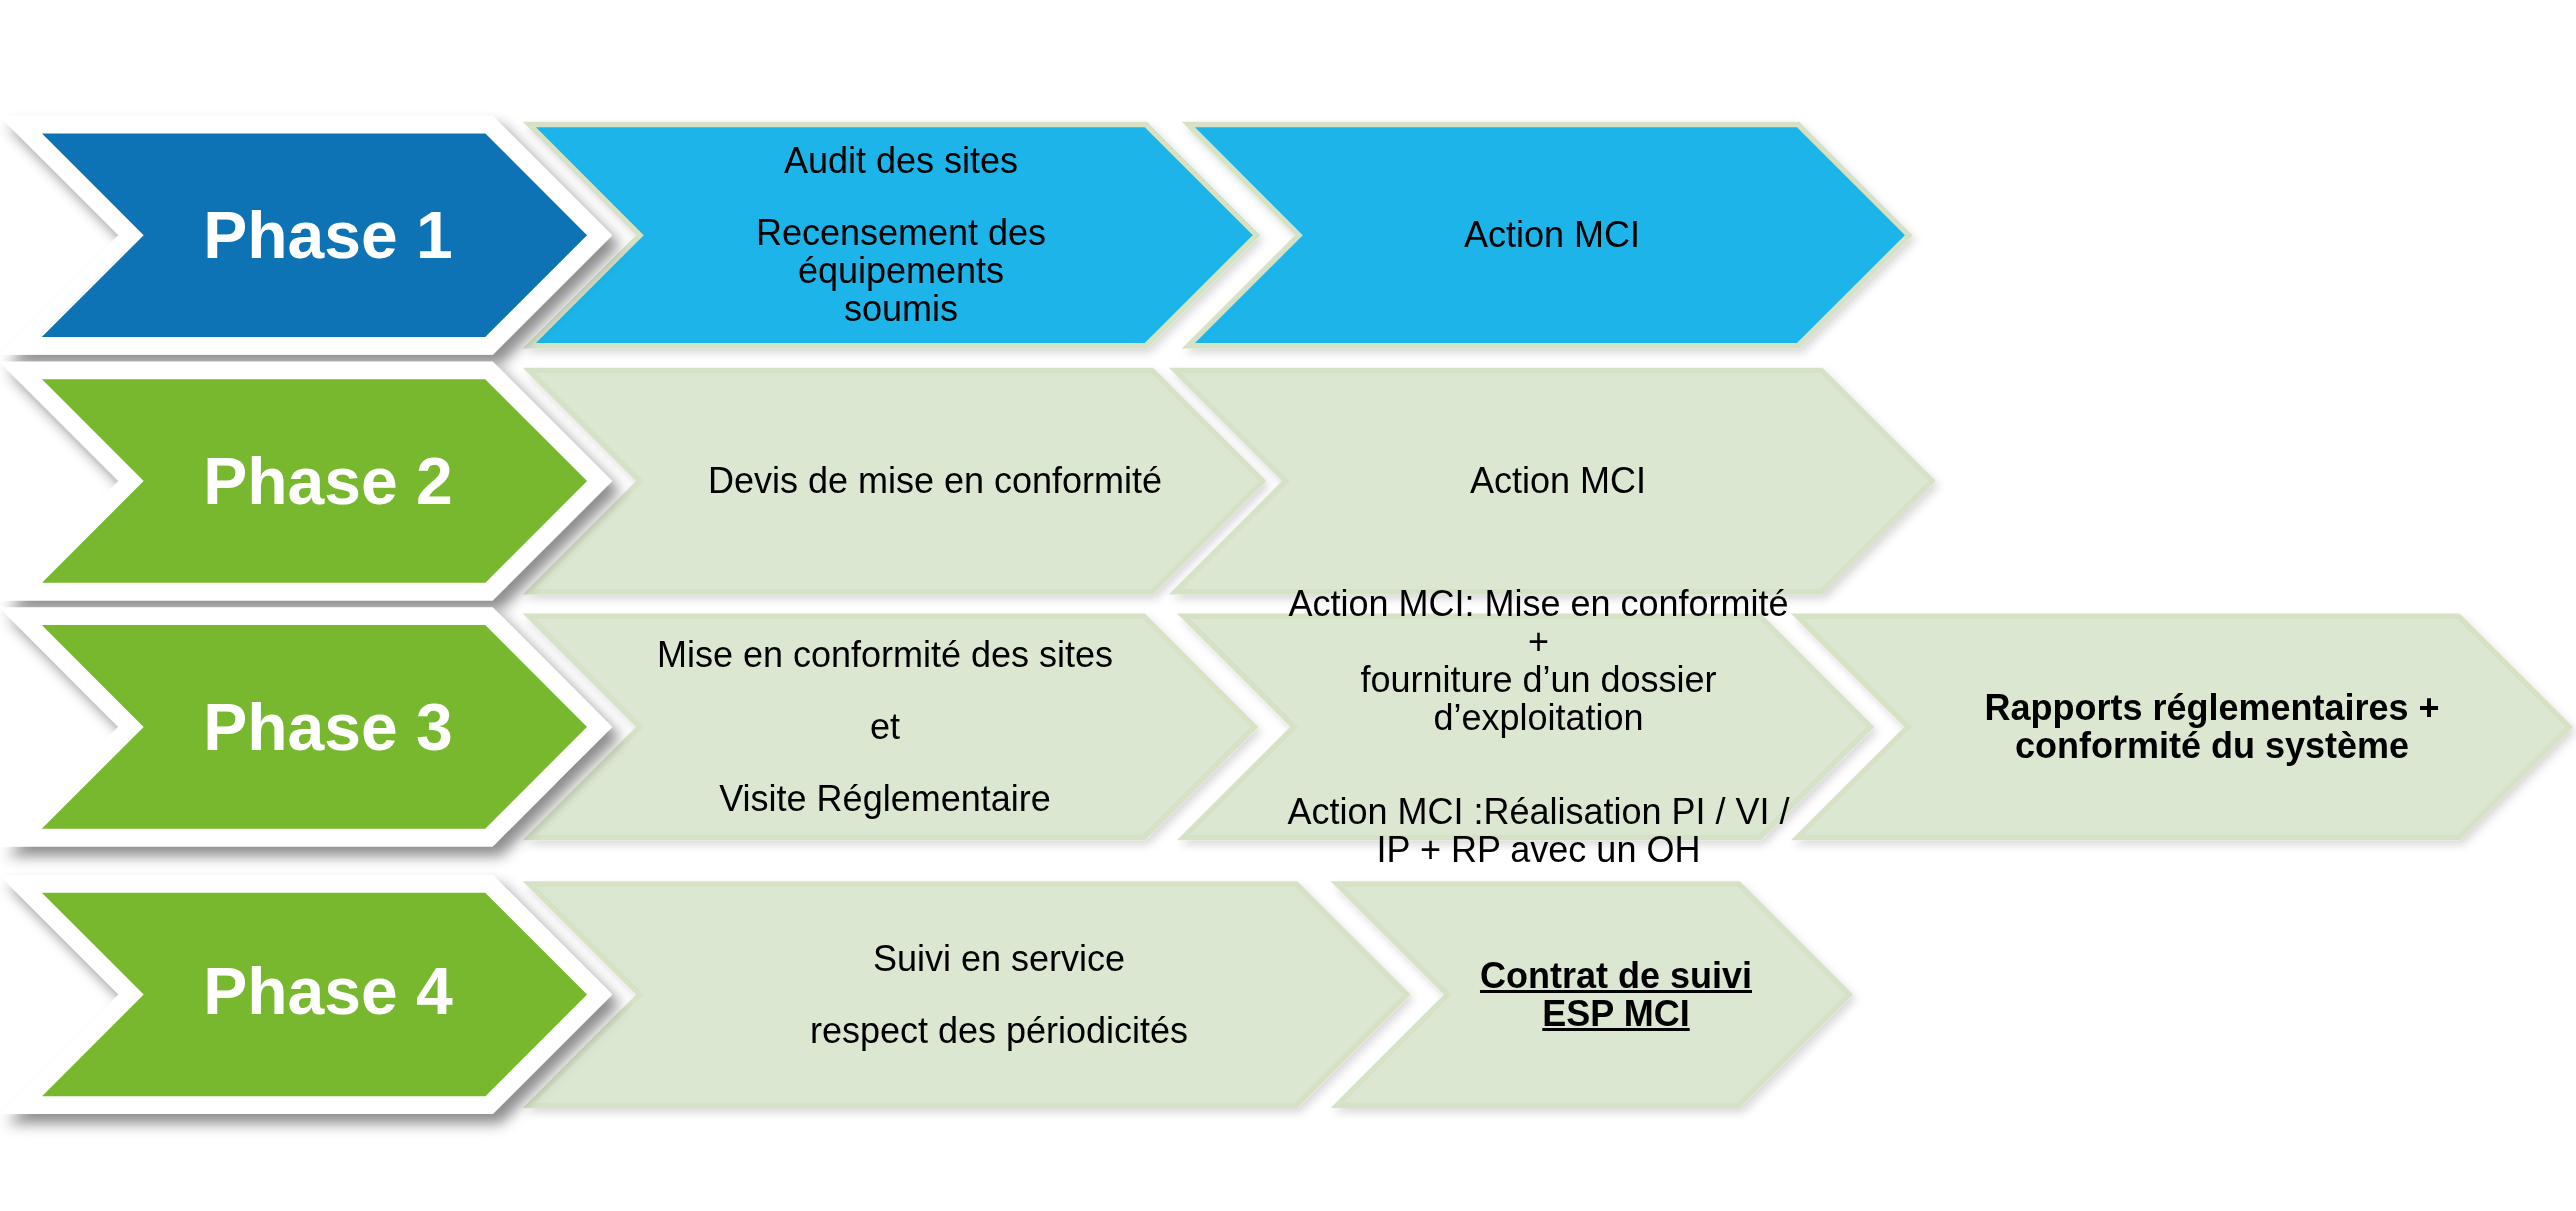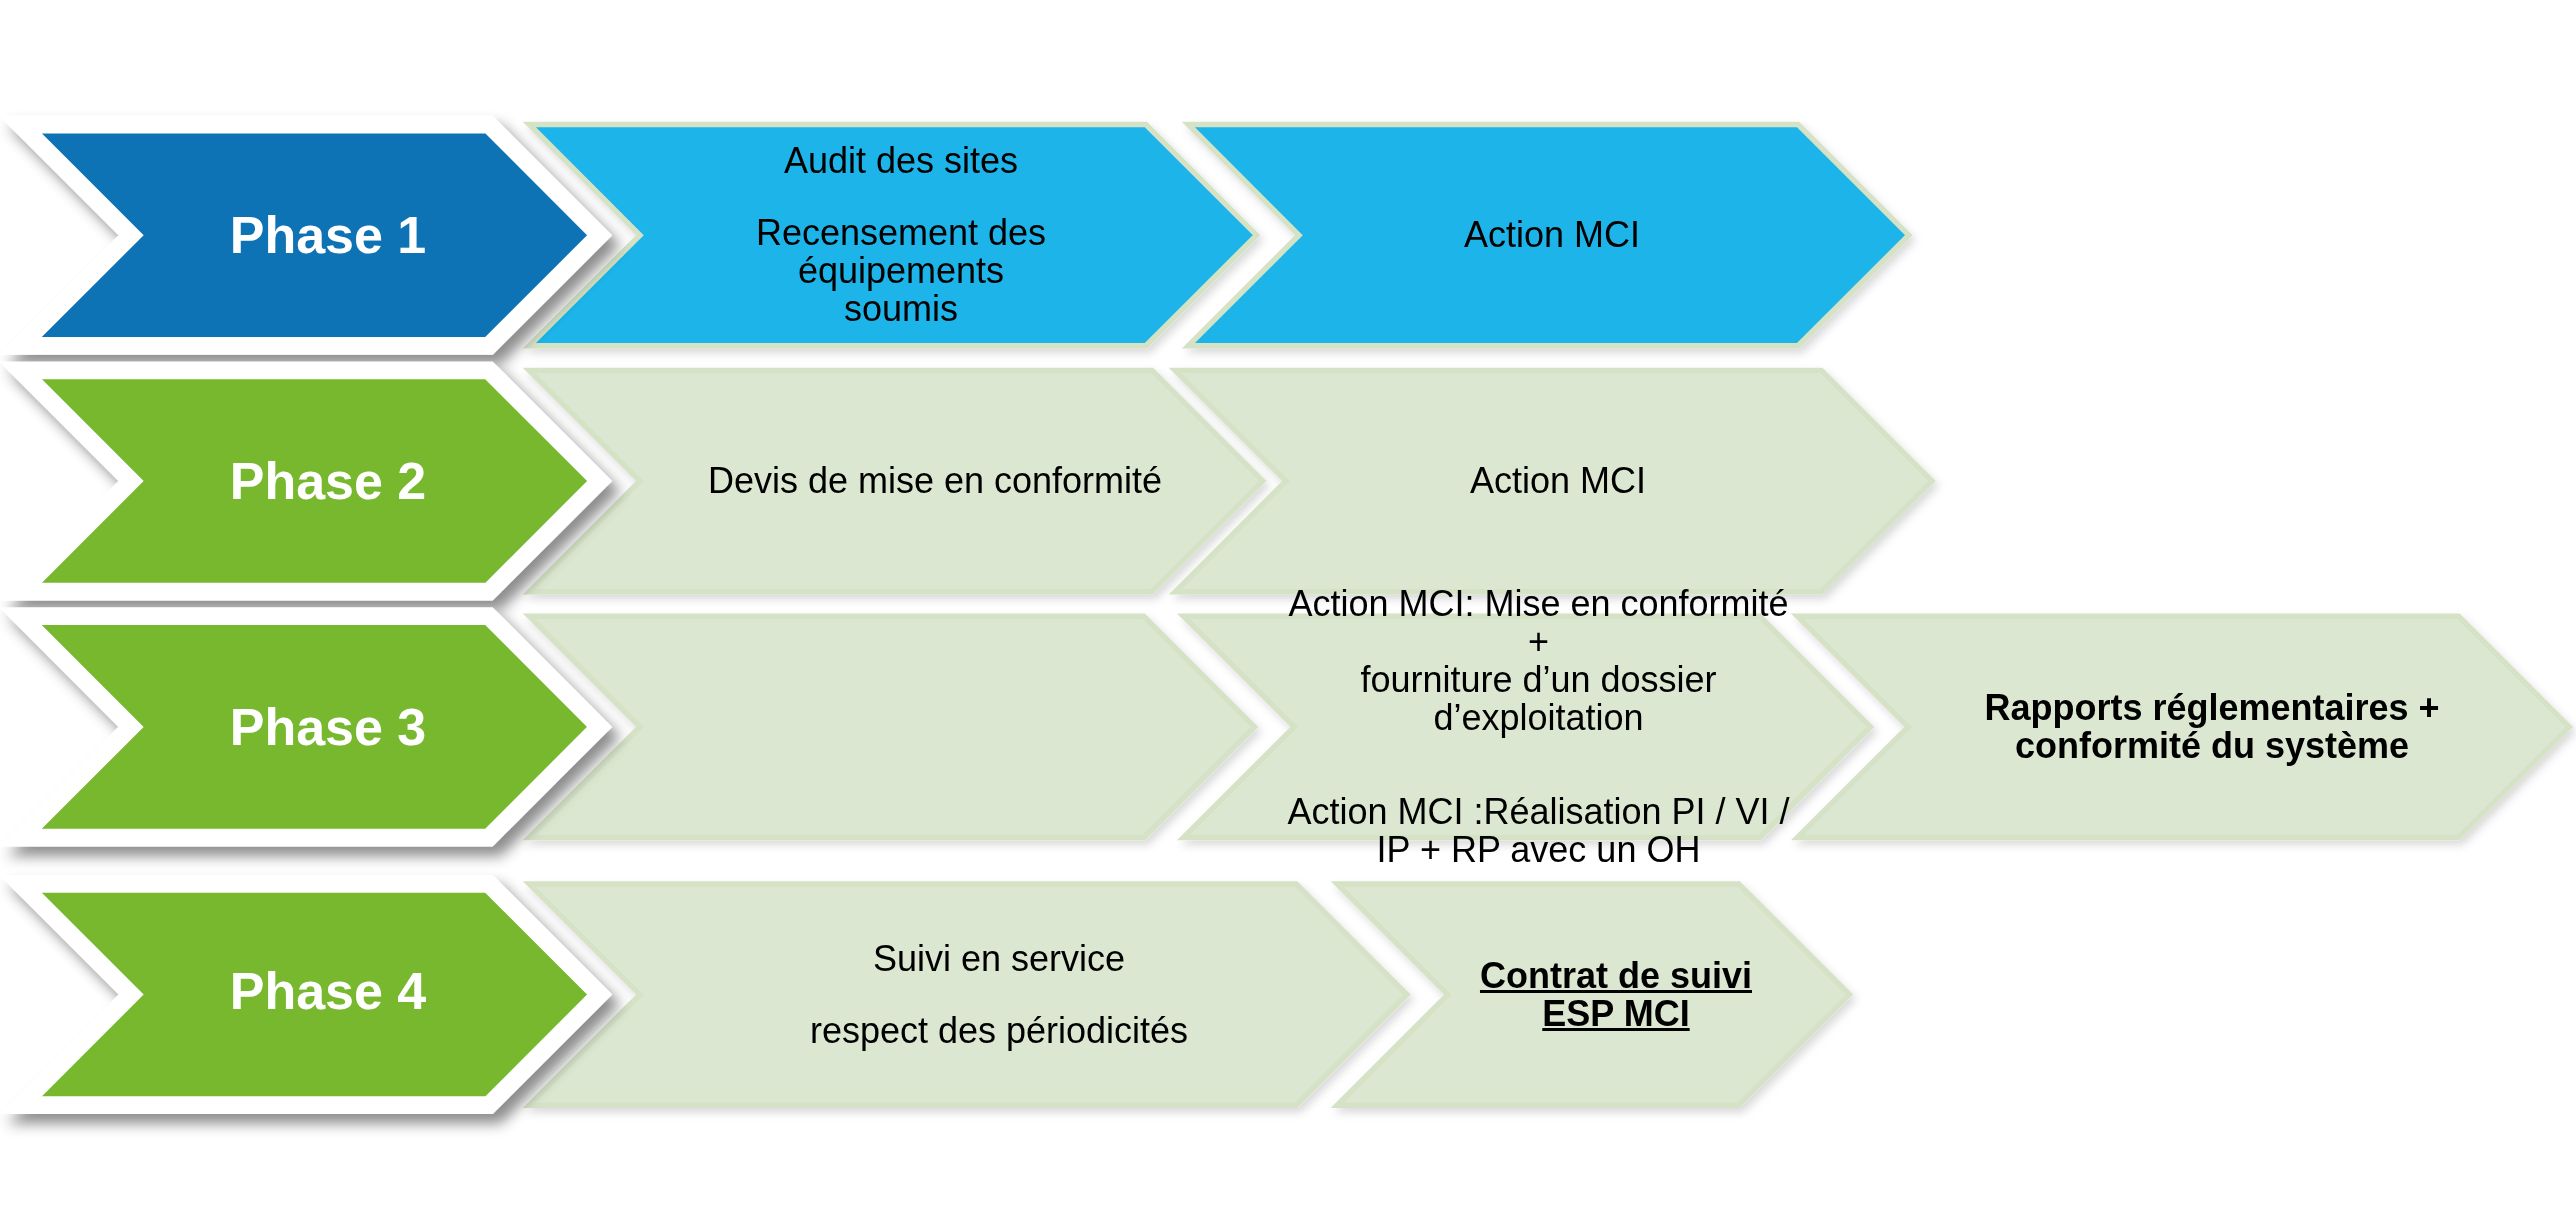--- a/index.html
+++ b/index.html
@@ -7,21 +7,21 @@
          font-family:"Liberation Sans", sans-serif;}
   #shapes{position:absolute;left:0;top:0;width:2576px;height:1212px;}
   .step-arrow{stroke:#d5e2c6;stroke-width:8;stroke-linejoin:miter;}
   .phase-arrow{stroke:#ffffff;stroke-width:26;stroke-linejoin:miter;}
   .txt{position:absolute;height:221px;display:flex;flex-direction:column;align-items:center;
        justify-content:center;text-align:center;font-size:36px;line-height:38px;color:#000;z-index:2;}
   .txt.bold{font-weight:bold;}
   .para{margin-top:34px;}
   .para:first-child{margin-top:0;}
   .phase-label{position:absolute;height:221px;display:flex;align-items:center;justify-content:center;
-       text-align:center;font-size:52px;line-height:1;font-weight:bold;color:#ffffff;z-index:3;}
+       text-align:center;font-size:66px;line-height:1;font-weight:bold;color:#ffffff;z-index:3;}
   
   #t-p1{left:89px;top:124px;width:478px;}   #t-audit{left:662px;top:124px;width:478px;}
   #t-act1{left:1313px;top:124px;width:478px;}
   #t-p2{left:89px;top:370px;width:478px;}   #t-devis{left:696px;top:370px;width:478px;}
   #t-act2{left:1319px;top:370px;width:478px;}
   #t-p3{left:89px;top:616px;width:478px;}   #t-mise{left:646px;top:616px;width:478px;}
   #t-act3{left:1279px;top:616px;width:519px;gap:22px;} #t-rapports{left:1973px;top:616px;width:478px;}
   #t-p4{left:89px;top:880px;width:478px;}  #t-suivi{left:760px;top:884px;width:478px;}
   #t-contrat{left:1377px;top:884px;width:478px;text-decoration:underline;}
 </style>
@@ -90,20 +90,31 @@
     <div class="para">
       <div>Devis de mise en conformité</div>
     </div>
   </div>
   <div id="t-act2" class="txt">
     <div class="para">
       <div>Action MCI</div>
     </div>
   </div>
 
+  <div id="t-mise" class="txt">
+    <div class="para">
+      <div>Mise en conformité des sites</div>
+    </div>
+    <div class="para">
+      <div>et</div>
+    </div>
+    <div class="para">
+      <div>Visite Réglementaire</div>
+    </div>
+  </div>
   <div id="t-act3" class="txt">
     <div class="para">
       <div>Action MCI: Mise en conformité +</div>
       <div>fourniture d’un dossier</div>
       <div>d’exploitation</div>
     </div>
     <div class="para">
       <div>Action MCI :Réalisation PI / VI /</div>
       <div>IP + RP avec un OH</div>
     </div>

